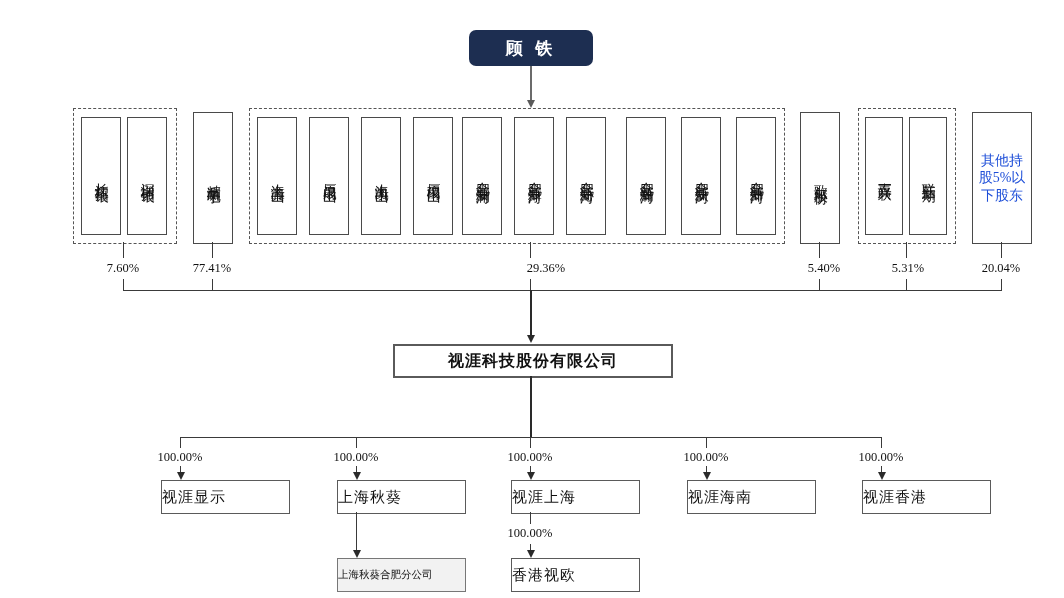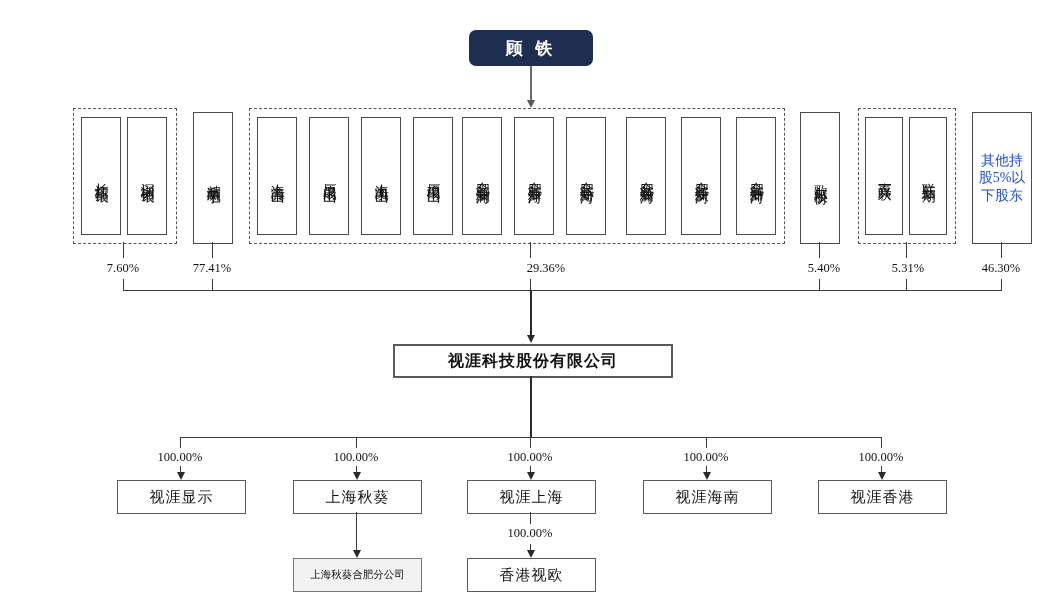--- a/index.html
+++ b/index.html
@@ -64,22 +64,22 @@
   .issuer{
     position:absolute;left:390px;top:344px;width:276px;height:30px;
     border:2px solid #5a5a5a;background:#ffffff;
     display:flex;align-items:center;justify-content:center;
     font-size:16px;font-weight:bold;letter-spacing:1px;color:#111111;
   }
 
   
   .sub{
     position:absolute;border:1px solid #5a5a5a;background:#ffffff;
-    display:flex;align-items:center;justify-content:center;
-    font-size:15px;letter-spacing:1px;color:#111111;
+    display:flex;align-items:center;justify-content:flex-start;
+    font-size:15px;letter-spacing:1px;color:#111111;margin-left:44px;
   }
   .sub.branch{
     background:#f2f2f2;border:1px solid #777777;
     font-size:10.5px;line-height:1.35;letter-spacing:0px;text-align:center;
   }
 </style>
 </head>
 <body>
 
 <div class="canvas">
@@ -157,21 +157,21 @@
   <div class="vline" style="left:527px;top:242px;height:16px;"></div>
   <div class="vline" style="left:816px;top:242px;height:16px;"></div>
   <div class="vline" style="left:903px;top:242px;height:16px;"></div>
   <div class="vline" style="left:998px;top:242px;height:16px;"></div>
 
   <div class="pct" style="left:120px;top:261px;">7.60%</div>
   <div class="pct" style="left:209px;top:261px;">77.41%</div>
   <div class="pct" style="left:527px;top:261px;margin-left:16px;">29.36%</div>
   <div class="pct" style="left:821px;top:261px;">5.40%</div>
   <div class="pct" style="left:905px;top:261px;">5.31%</div>
-  <div class="pct" style="left:998px;top:261px;">46.30%</div>
+  <div class="pct" style="left:998px;top:261px;">20.04%</div>
 
   <div class="vline" style="left:120px;top:279px;height:11px;"></div>
   <div class="vline" style="left:209px;top:279px;height:11px;"></div>
   <div class="vline" style="left:527px;top:279px;height:11px;"></div>
   <div class="vline" style="left:816px;top:279px;height:11px;"></div>
   <div class="vline" style="left:903px;top:279px;height:11px;"></div>
   <div class="vline" style="left:998px;top:279px;height:11px;"></div>
 
   <div class="hline" style="left:120px;top:290px;width:879px;"></div>
 

